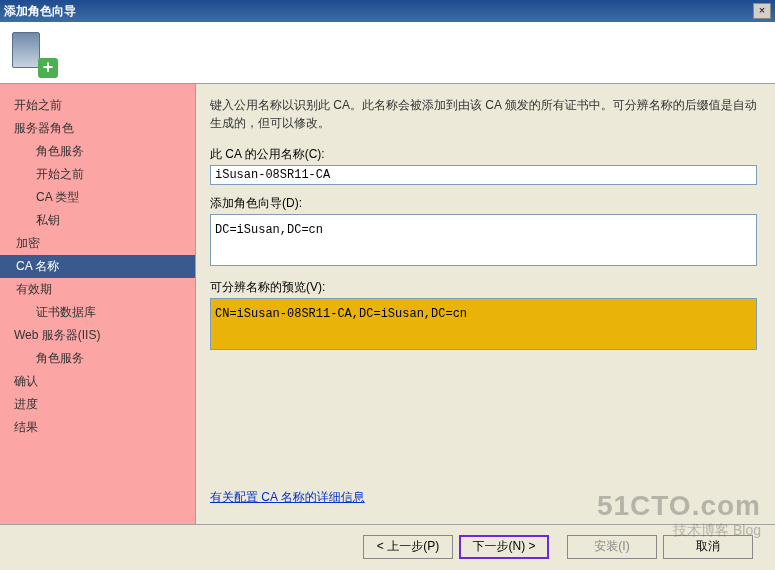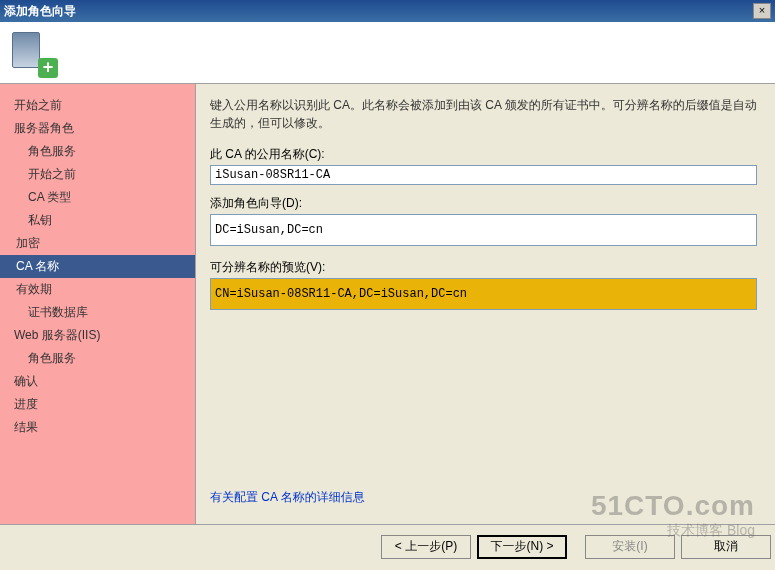--- a/index.html
+++ b/index.html
@@ -78,21 +78,21 @@
   width: 195px;
   background: #fca5a5;
   padding-top: 10px;
 }
 .sidebar-item {
   padding: 3px 8px 3px 14px;
   color: #333;
   cursor: pointer;
   white-space: nowrap;
 }
-.sidebar-item.sub { padding-left: 28px; }
+.sidebar-item.sub { padding-left: 36px; }
 .sidebar-item.sub2 { padding-left: 16px; }
 .sidebar-item.active {
   background: #3a5a8f;
   color: #fff;
 }
 .main-panel {
   flex: 1;
   background: #ece9d8;
   border-left: 1px solid #a0a0a0;
   padding: 12px 18px 0 14px;
@@ -110,63 +110,64 @@
 .text-input, .text-area {
   width: 100%;
   border: 1px solid #7f9db9;
   background: #fff;
   font-family: Liberation Mono, monospace;
   font-size: 12px;
   padding: 8px 4px;
 }
 .text-input { height: 20px; }
 .text-area {
-  height: 32px;
+  height: 52px;
   resize: none;
 }
 .text-area.readonly {
   background: #eab308;
 }
 .link {
   color: #0033cc;
+  text-decoration: underline;
   cursor: pointer;
   position: absolute;
   bottom: 18px;
   left: 14px;
 }
 .button-row {
   border-top: 1px solid #a0a0a0;
   height: 44px;
   display: flex;
   justify-content: flex-end;
   align-items: center;
-  padding-right: 4px;
+  padding-right: 22px;
   gap: 6px;
   background: #ece9d8;
 }
 .btn {
   min-width: 90px;
   height: 24px;
   background: #ece9d8;
   border: 1px solid #888;
   font-size: 12px;
   cursor: pointer;
   padding: 0 8px;
 }
 .btn.default {
-  border: 2px solid #000000;
+  border: 2px solid #6d28d9;
 }
 .btn:disabled {
   color: #888;
   cursor: default;
   margin-left: 12px;
 }
 .watermark {
   position: absolute;
-  right: 20px;
+  right: 14px;
   bottom: 30px;
   font-family: Arial, sans-serif;
   color: rgba(80,80,80,0.35);
   text-align: right;
   pointer-events: none;
 }
 .watermark .big { font-size: 28px; font-weight: bold; letter-spacing: 1px; }
 .watermark .small { font-size: 14px; }
 </style>
 </head>

